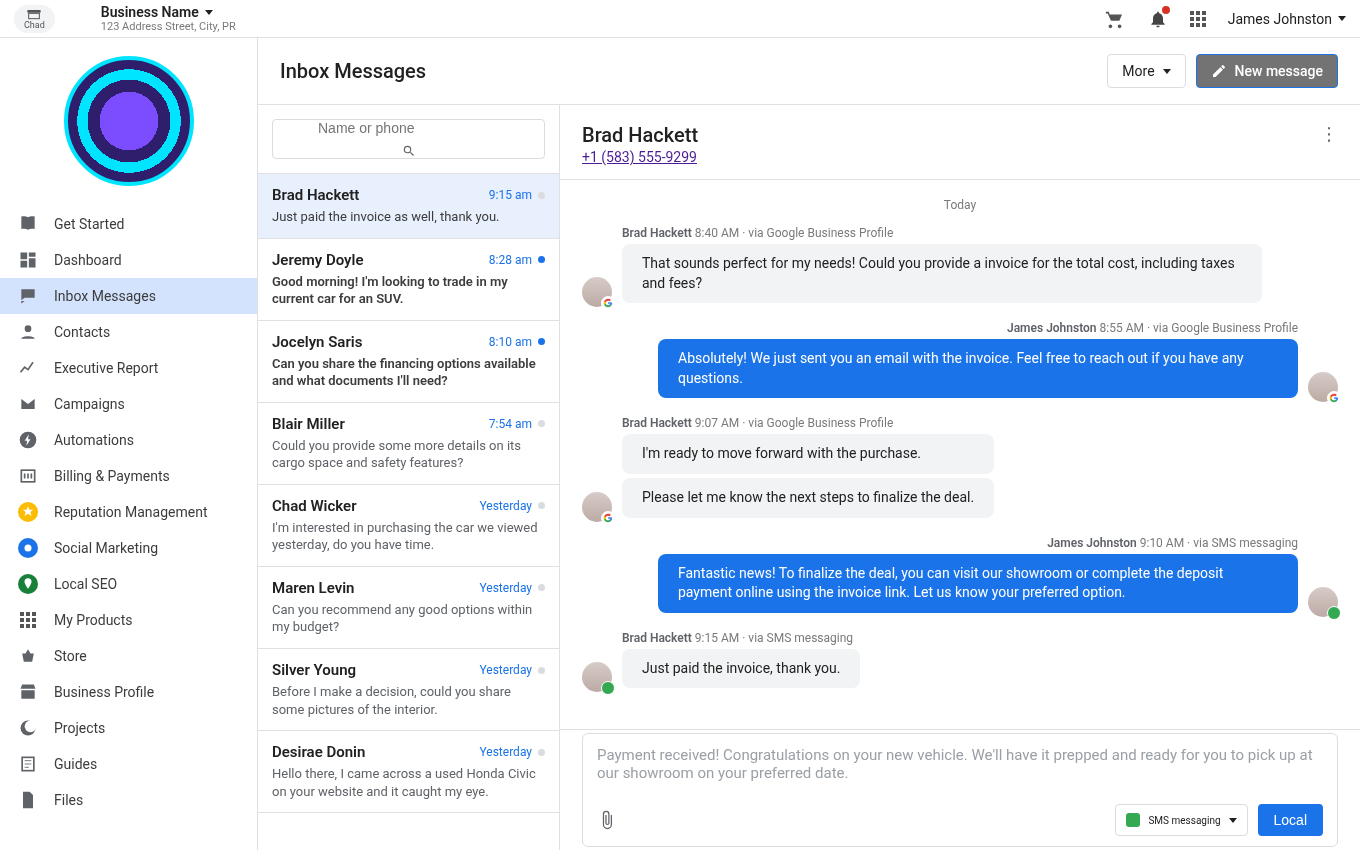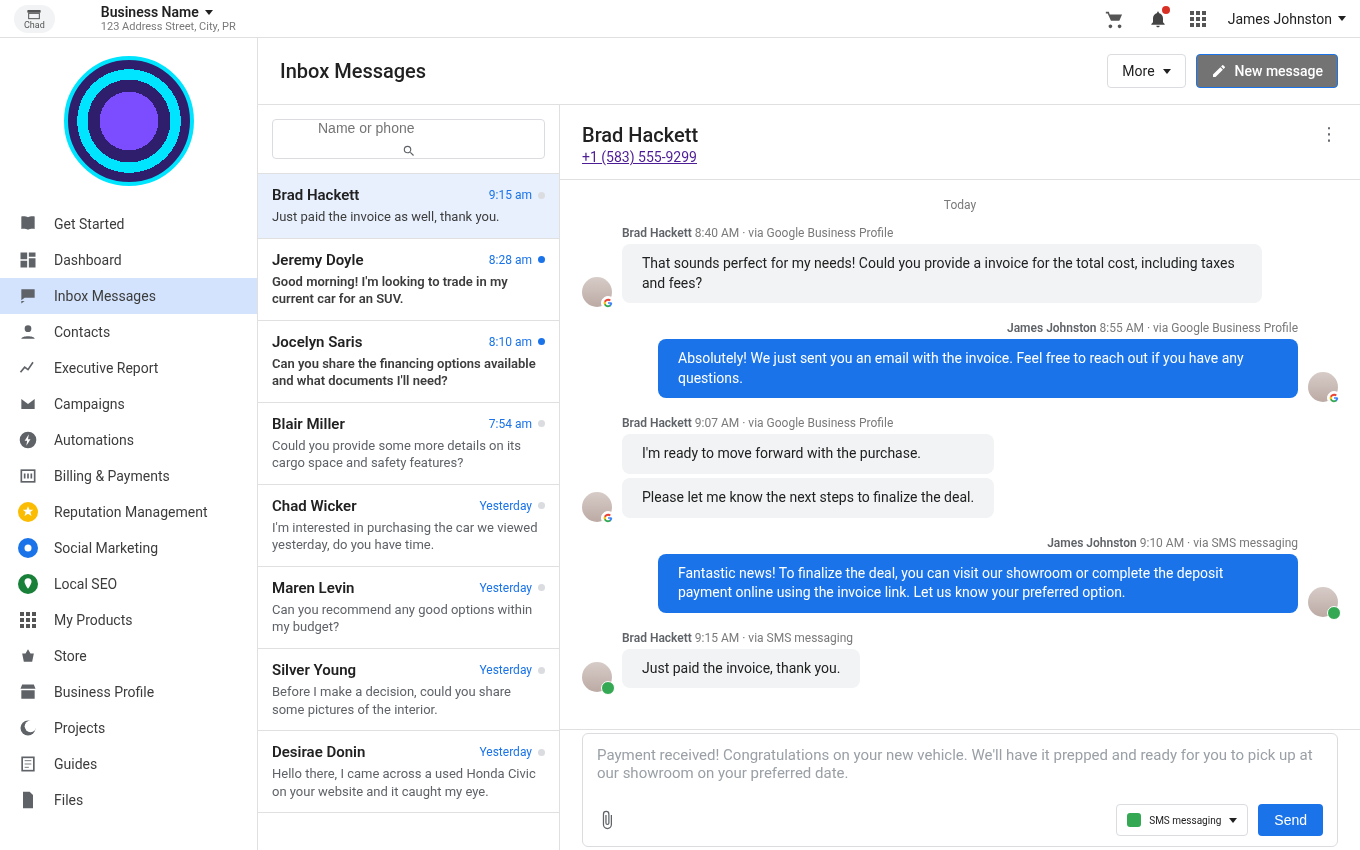--- a/index.html
+++ b/index.html
@@ -465,21 +465,21 @@
             <div class="compose-actions">
               <svg width="20" height="22" viewBox="0 0 24 24">
                   <path fill="#5f6368" d="M16.5 6v11.5a4 4 0 01-8 0V5a2.5 2.5 0 015 0v10.5a1 1 0 01-2 0V6H10v9.5a2.5 2.5 0 005 0V5a4 4 0 00-8 0v12.5a5.5 5.5 0 0011 0V6h-1.5z"></path>
                 </svg>
               <div class="right">
                 <div class="chip">
                   <span class="sms-dot"></span>
                   <span>SMS messaging</span>
                   <span class="caret"></span>
                 </div>
-                <button class="send-btn">Send</button>
+                <button class="send-btn">Local</button>
               </div>
             </div>
           </div>
         </div>
       </div>
     </div>
   </div>
 </div>
 
 </body></html>

